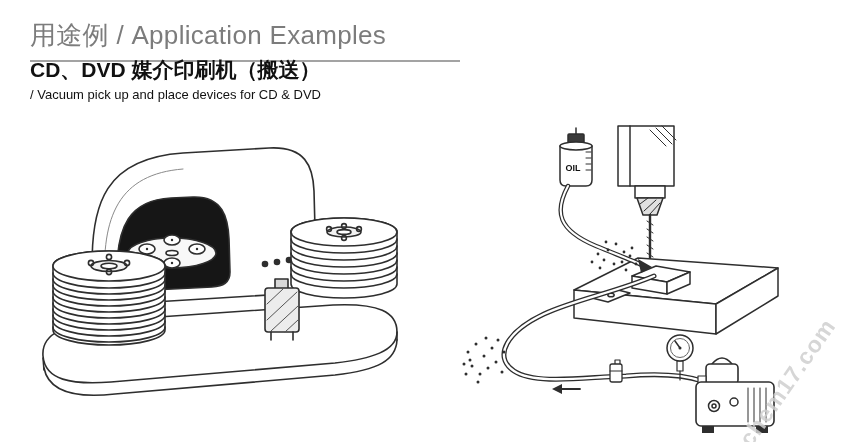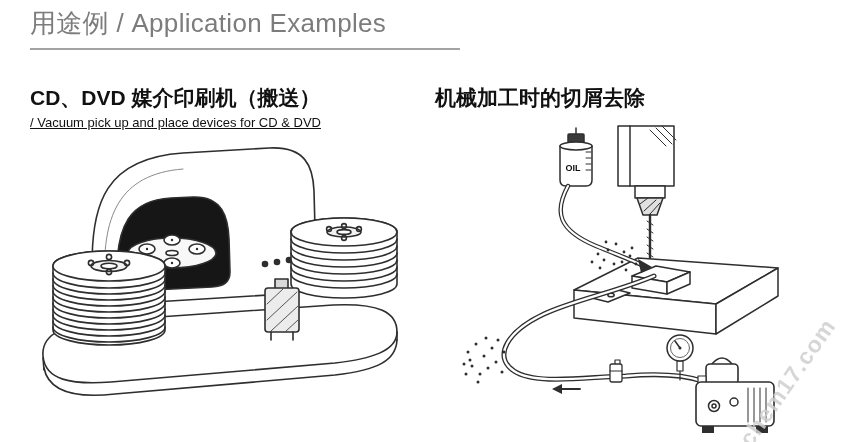--- a/index.html
+++ b/index.html
@@ -1,28 +1,28 @@
 <!DOCTYPE html>
 <html><head>
 <meta charset="utf-8">
 <style>
   html,body{margin:0;padding:0;}
   body{
     width:844px;height:442px;position:relative;overflow:hidden;
     background:#ffffff;color:#1a1a1a;
     font-family:"Liberation Sans","DejaVu Sans",sans-serif;
   }
-  .header{position:absolute;left:30px;top:6px;width:430px;}
+  .header{position:absolute;left:30px;top:18px;width:430px;}
   .page-title{margin:0;font-size:26px;font-weight:500;color:#7c7c7c;letter-spacing:.3px;}
   .divider{margin-top:7px;border-top:2px solid #a3a3a3;width:430px;height:0;}
-  .section{position:absolute;top:84px;}
+  .section{position:absolute;top:56px;}
   .section-left{left:30px;width:400px;}
   .section-right{left:435px;width:405px;}
   .example-title{margin:0;font-size:21px;font-weight:700;color:#111;}
-  .example-subtitle{margin:3px 0 16px;font-size:13px;color:#111;text-decoration:underline;}
+  .example-subtitle{margin:3px 0 16px;font-size:13px;color:#111;}
   .art-left{position:absolute;left:35px;top:136px;}
   .art-right{position:absolute;left:456px;top:124px;}
   svg{display:block;}
   svg text{font-family:"Liberation Sans",sans-serif;}
   .watermark{
     position:absolute;right:-18px;bottom:46px;
     transform:rotate(-55deg);
     font-size:23px;font-weight:700;color:#cfcfcf;letter-spacing:1px;opacity:.85;
   }
 </style>
@@ -123,21 +123,20 @@
           <circle cx="56" cy="127" r="2.6"></circle>
             <circle cx="92" cy="127" r="2.6"></circle>
           <circle cx="74" cy="136" r="2.6"></circle>
             <circle cx="74" cy="121" r="2.6"></circle>
         </g>
       </g>
     </svg>
   </div>
 
   <section class="section section-right">
-    <h2 class="example-title">机械加工时的切屑去除</h2>
   </section>
 
   <div class="art-right">
     <svg width="364" height="318" viewBox="0 0 364 318">
       <g stroke="#2e2e2e" stroke-width="1.5" fill="none" stroke-linecap="round" stroke-linejoin="round">
 
         <g>
           <rect x="162" y="2" width="56" height="60" fill="#fff"></rect>
           <line x1="174" y1="2" x2="174" y2="62"></line>
           <path d="M200 4 L216 20" stroke-width="1"></path>

